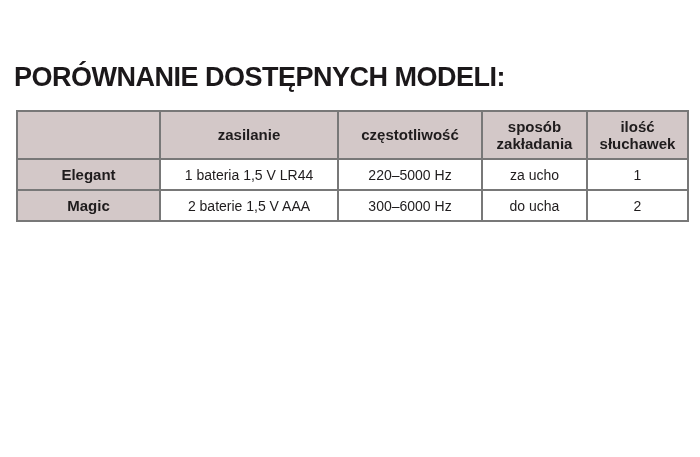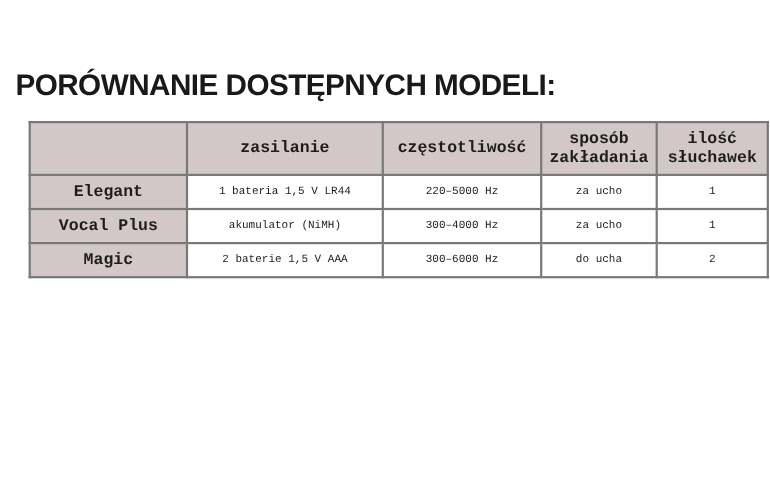--- a/index.html
+++ b/index.html
@@ -16,26 +16,25 @@
     position: absolute;
     left: 14px;
     top: 62px;
     font-size: 27px;
     font-weight: bold;
     letter-spacing: -0.5px;
     color: #1b181a;
   }
   table.compare {
     position: absolute;
-    left: 26px;
+    left: 16px;
     top: 110px;
     width: 671px;
     border-collapse: collapse;
     table-layout: fixed;
-    font-family: Liberation Mono, monospace;
   }
   table.compare col.c-model { width: 143px; }
   table.compare col.c-power { width: 178px; }
   table.compare col.c-freq  { width: 144px; }
   table.compare col.c-wear  { width: 105px; }
   table.compare col.c-count { width: 101px; }
   table.compare th, table.compare td {
     border: 2px solid #787878;
     text-align: center;
     vertical-align: middle;
@@ -50,21 +49,21 @@
   }
   table.compare tbody th {
     background: #d3c8c8;
     height: 31px;
     font-size: 15px;
     font-weight: bold;
   }
   table.compare tbody td {
     background: #ffffff;
     height: 31px;
-    font-size: 10px;
+    font-size: 14px;
     font-weight: normal;
   }
 </style>
 </head>
 <body>
 
 <div class="page">
 
   <h1 class="title">PORÓWNANIE DOSTĘPNYCH MODELI:</h1>
 
@@ -87,27 +86,20 @@
     </thead>
     <tbody>
       <tr>
         <th>Elegant</th>
         <td>1 bateria 1,5 V LR44</td>
         <td>220–5000 Hz</td>
         <td>za ucho</td>
         <td>1</td>
       </tr>
       <tr>
-        <th>Vocal Plus</th>
-        <td>akumulator (NiMH)</td>
-        <td>300–4000 Hz</td>
-        <td>za ucho</td>
-        <td>1</td>
-      </tr>
-      <tr>
         <th>Magic</th>
         <td>2 baterie 1,5 V AAA</td>
         <td>300–6000 Hz</td>
         <td>do ucha</td>
         <td>2</td>
       </tr>
     </tbody>
   </table>
 
 </div>

